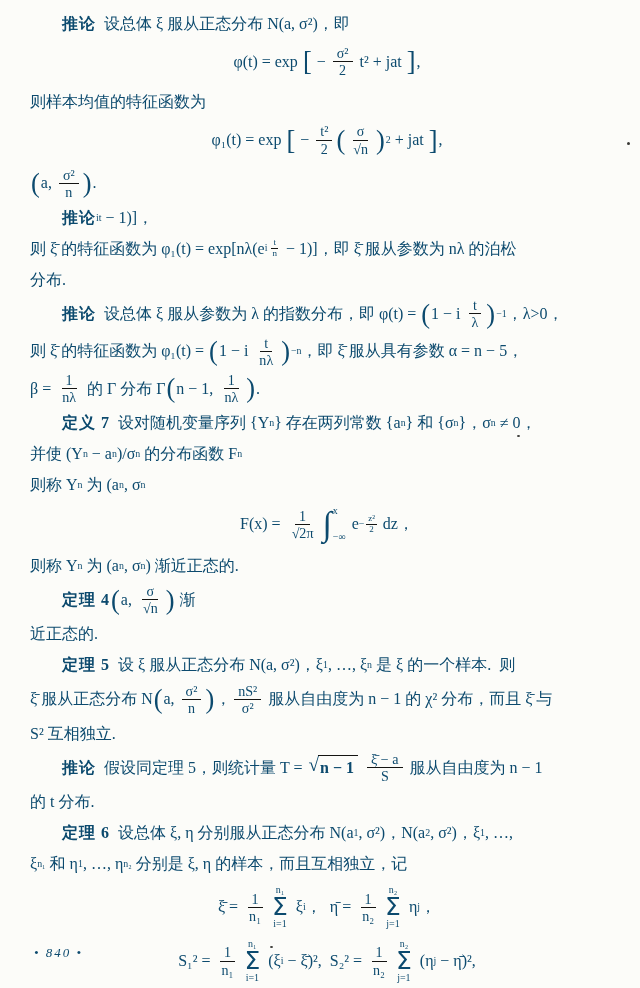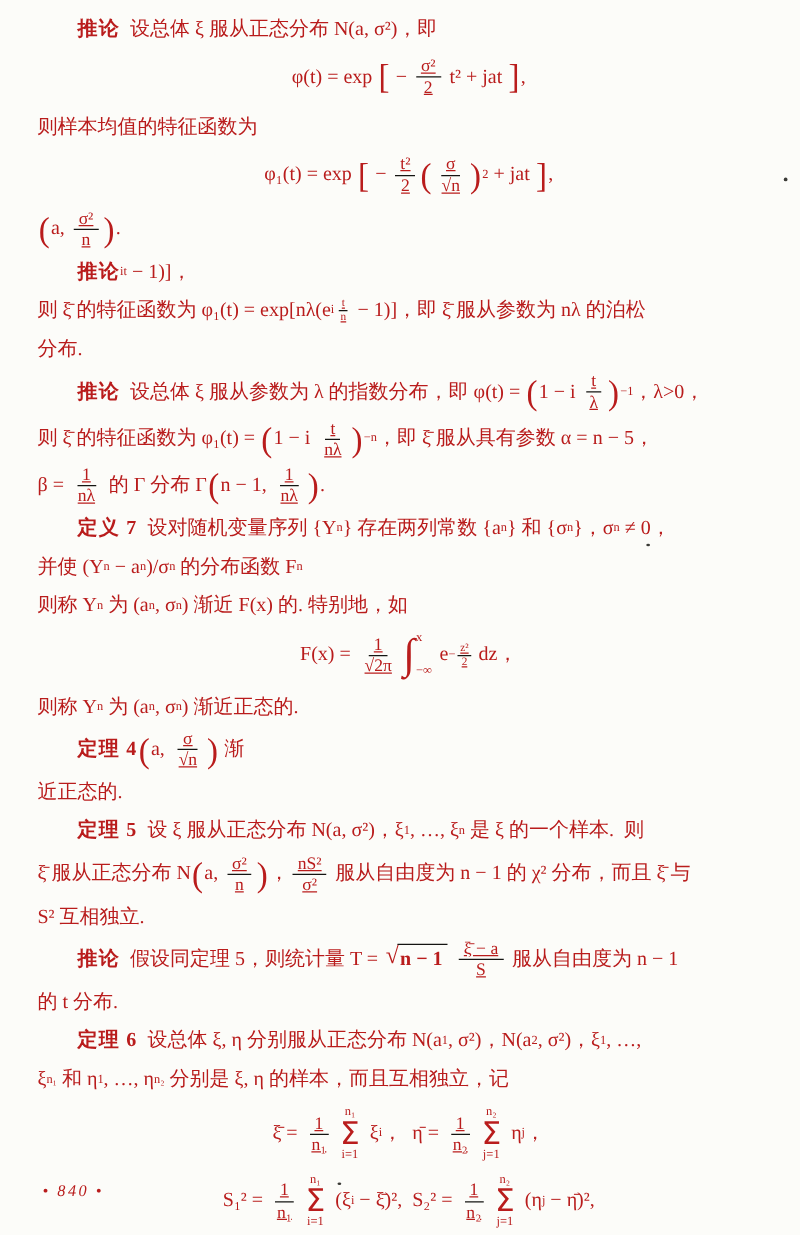--- a/index.html
+++ b/index.html
@@ -1,31 +1,31 @@
 <!DOCTYPE html>
 <html><head>
 <meta charset="utf-8">
 <style>
   html,body{margin:0;padding:0;background:#e8e8e4;}
   .page{
     width:640px;height:988px;box-sizing:border-box;position:relative;
-    margin:0 auto;background:#fcfcf9;color:#b91c1c;
+    margin:0 auto;background:#fcfcf9;color:#0c4a6e;
     font-family:"Liberation Serif","DejaVu Serif",serif;
     font-size:16px;line-height:1.5;overflow:hidden;
     padding:10px 16px 0 30px;
   }
   .line{display:flex;align-items:center;white-space:pre;margin:0 0 4px 0;min-height:27px;}
   .indent{padding-left:32px;}
   .display{justify-content:center;margin:8px 0 10px;}
   .txt{white-space:pre;}
   .bold{font-weight:bold;white-space:pre;letter-spacing:1px;}
   sub,sup{font-size:0.62em;line-height:1;}
   sub{vertical-align:-0.35em;} sup{vertical-align:0.55em;}
   .frac{display:inline-flex;flex-direction:column;align-items:center;
-        vertical-align:middle;margin:0 3px;line-height:1.15;font-size:0.88em;text-decoration:underline;}
+        vertical-align:middle;margin:0 3px;line-height:1.15;font-size:0.88em;}
   .frac .fn{padding:0 4px;border-bottom:1.3px solid #141412;}
   .frac .fd{padding:0 4px;}
   .frac.tiny{font-size:9px;line-height:1.1;margin:0 1px;}
   .frac.tiny .fn{padding:0 2px;border-bottom:1px solid #141412;}
   .big{font-size:1.65em;font-weight:400;margin:0 1px;transform:scaleY(1.05);line-height:1;}
   .sqrt{display:inline-flex;align-items:stretch;margin:0 2px;}
   .sqrt .rsym{font-size:1.2em;line-height:1;margin-right:-1px;}
   .sqrt .rbody{border-top:1.3px solid #141412;padding:0 4px 0 2px;font-weight:bold;}
   .sum{display:inline-flex;flex-direction:column;align-items:center;
        line-height:1;margin:0 4px;font-size:10px;vertical-align:middle;}
@@ -52,21 +52,21 @@
       <div class="line display"><span class="txt">φ₁(t) = exp </span><span class="big">[</span><span class="txt"> − </span><span class="frac"><span class="fn">t²</span><span class="fd">2</span></span><span class="big">(</span><span class="frac"><span class="fn">σ</span><span class="fd">√n</span></span><span class="big">)</span><sup>2</sup><span class="txt"> + jat </span><span class="big">]</span><span class="txt">,</span></div>
       <div class="line"><span class="big">(</span><span class="txt">a, </span><span class="frac"><span class="fn">σ²</span><span class="fd">n</span></span><span class="big">)</span><span class="txt">.</span></div>
       <div class="line indent"><span class="bold">推论</span><sup>it</sup><span class="txt"> − 1)]，</span></div>
       <div class="line"><span class="txt">则 ξ̄ 的特征函数为 φ₁(t) = exp[nλ(e</span><span class="supfrac"><span>i</span><span class="frac tiny"><span class="fn">t</span><span class="fd">n</span></span></span><span class="txt"> − 1)]，即 ξ̄ 服从参数为 nλ 的泊松</span></div>
       <div class="line"><span class="txt">分布.</span></div>
       <div class="line indent"><span class="bold">推论</span><span class="txt">  设总体 ξ 服从参数为 λ 的指数分布，即 φ(t) = </span><span class="big">(</span><span class="txt">1 − i </span><span class="frac"><span class="fn">t</span><span class="fd">λ</span></span><span class="big">)</span><sup>−1</sup><span class="txt">，λ&gt;0，</span></div>
       <div class="line"><span class="txt">则 ξ̄ 的特征函数为 φ₁(t) = </span><span class="big">(</span><span class="txt">1 − i </span><span class="frac"><span class="fn">t</span><span class="fd">nλ</span></span><span class="big">)</span><sup>−n</sup><span class="txt">，即 ξ̄ 服从具有参数 α = n − 5，</span></div>
       <div class="line"><span class="txt">β = </span><span class="frac"><span class="fn">1</span><span class="fd">nλ</span></span><span class="txt"> 的 Γ 分布 Γ</span><span class="big">(</span><span class="txt">n − 1, </span><span class="frac"><span class="fn">1</span><span class="fd">nλ</span></span><span class="big">)</span><span class="txt">.</span></div>
       <div class="line indent"><span class="bold">定义 7</span><span class="txt">  设对随机变量序列 {Y</span><sub>n</sub><span class="txt">} 存在两列常数 {a</span><sub>n</sub><span class="txt">} 和 {σ</span><sub>n</sub><span class="txt">}，σ</span><sub>n</sub><span class="txt"> ≠ 0，</span></div>
       <div class="line"><span class="txt">并使 (Y</span><sub>n</sub><span class="txt"> − a</span><sub>n</sub><span class="txt">)/σ</span><sub>n</sub><span class="txt"> 的分布函数 F</span><sub>n</sub></div>
-      <div class="line"><span class="txt">则称 Y</span><sub>n</sub><span class="txt"> 为 (a</span><sub>n</sub><span class="txt">, σ</span><sub>n</sub><span class="txt">) 渐近 F(x) 的. 特别地，如</span></div>
+      <div class="line"><span class="txt">则称 Y</span><sub>n</sub><span class="txt"> 为 (a</span><sub>n</sub><span class="txt">, σ</span><sub>n</sub></div>
       <div class="line display"><span class="txt">F(x) = </span><span class="frac"><span class="fn">1</span><span class="fd">√2π</span></span><span class="intg"><span class="isym">∫</span><span class="ilims"><span class="iltop">x</span><span class="ilbot">−∞</span></span></span><span class="txt"> e</span><span class="supfrac"><span>−</span><span class="frac tiny"><span class="fn">z²</span><span class="fd">2</span></span></span><span class="txt"> dz，</span></div>
       <div class="line"><span class="txt">则称 Y</span><sub>n</sub><span class="txt"> 为 (a</span><sub>n</sub><span class="txt">, σ</span><sub>n</sub><span class="txt">) 渐近正态的.</span></div>
       <div class="line indent"><span class="bold">定理 4</span><span class="big">(</span><span class="txt">a, </span><span class="frac"><span class="fn">σ</span><span class="fd">√n</span></span><span class="big">)</span><span class="txt"> 渐</span></div>
       <div class="line"><span class="txt">近正态的.</span></div>
       <div class="line indent"><span class="bold">定理 5</span><span class="txt">  设 ξ 服从正态分布 N(a, σ²)，ξ</span><sub>1</sub><span class="txt">, …, ξ</span><sub>n</sub><span class="txt"> 是 ξ 的一个样本.  则</span></div>
       <div class="line"><span class="txt">ξ̄ 服从正态分布 N</span><span class="big">(</span><span class="txt">a, </span><span class="frac"><span class="fn">σ²</span><span class="fd">n</span></span><span class="big">)</span><span class="txt">，</span><span class="frac"><span class="fn">nS²</span><span class="fd">σ²</span></span><span class="txt"> 服从自由度为 n − 1 的 χ² 分布，而且 ξ̄ 与</span></div>
       <div class="line"><span class="txt">S² 互相独立.</span></div>
       <div class="line indent"><span class="bold">推论</span><span class="txt">  假设同定理 5，则统计量 T = </span><span class="sqrt"><span class="rsym">√</span><span class="rbody">n − 1</span></span><span class="txt"> </span><span class="frac"><span class="fn">ξ̄ − a</span><span class="fd">S</span></span><span class="txt"> 服从自由度为 n − 1</span></div>
       <div class="line"><span class="txt">的 t 分布.</span></div>
       <div class="line indent"><span class="bold">定理 6</span><span class="txt">  设总体 ξ, η 分别服从正态分布 N(a</span><sub>1</sub><span class="txt">, σ²)，N(a</span><sub>2</sub><span class="txt">, σ²)，ξ</span><sub>1</sub><span class="txt">, …,</span></div>

